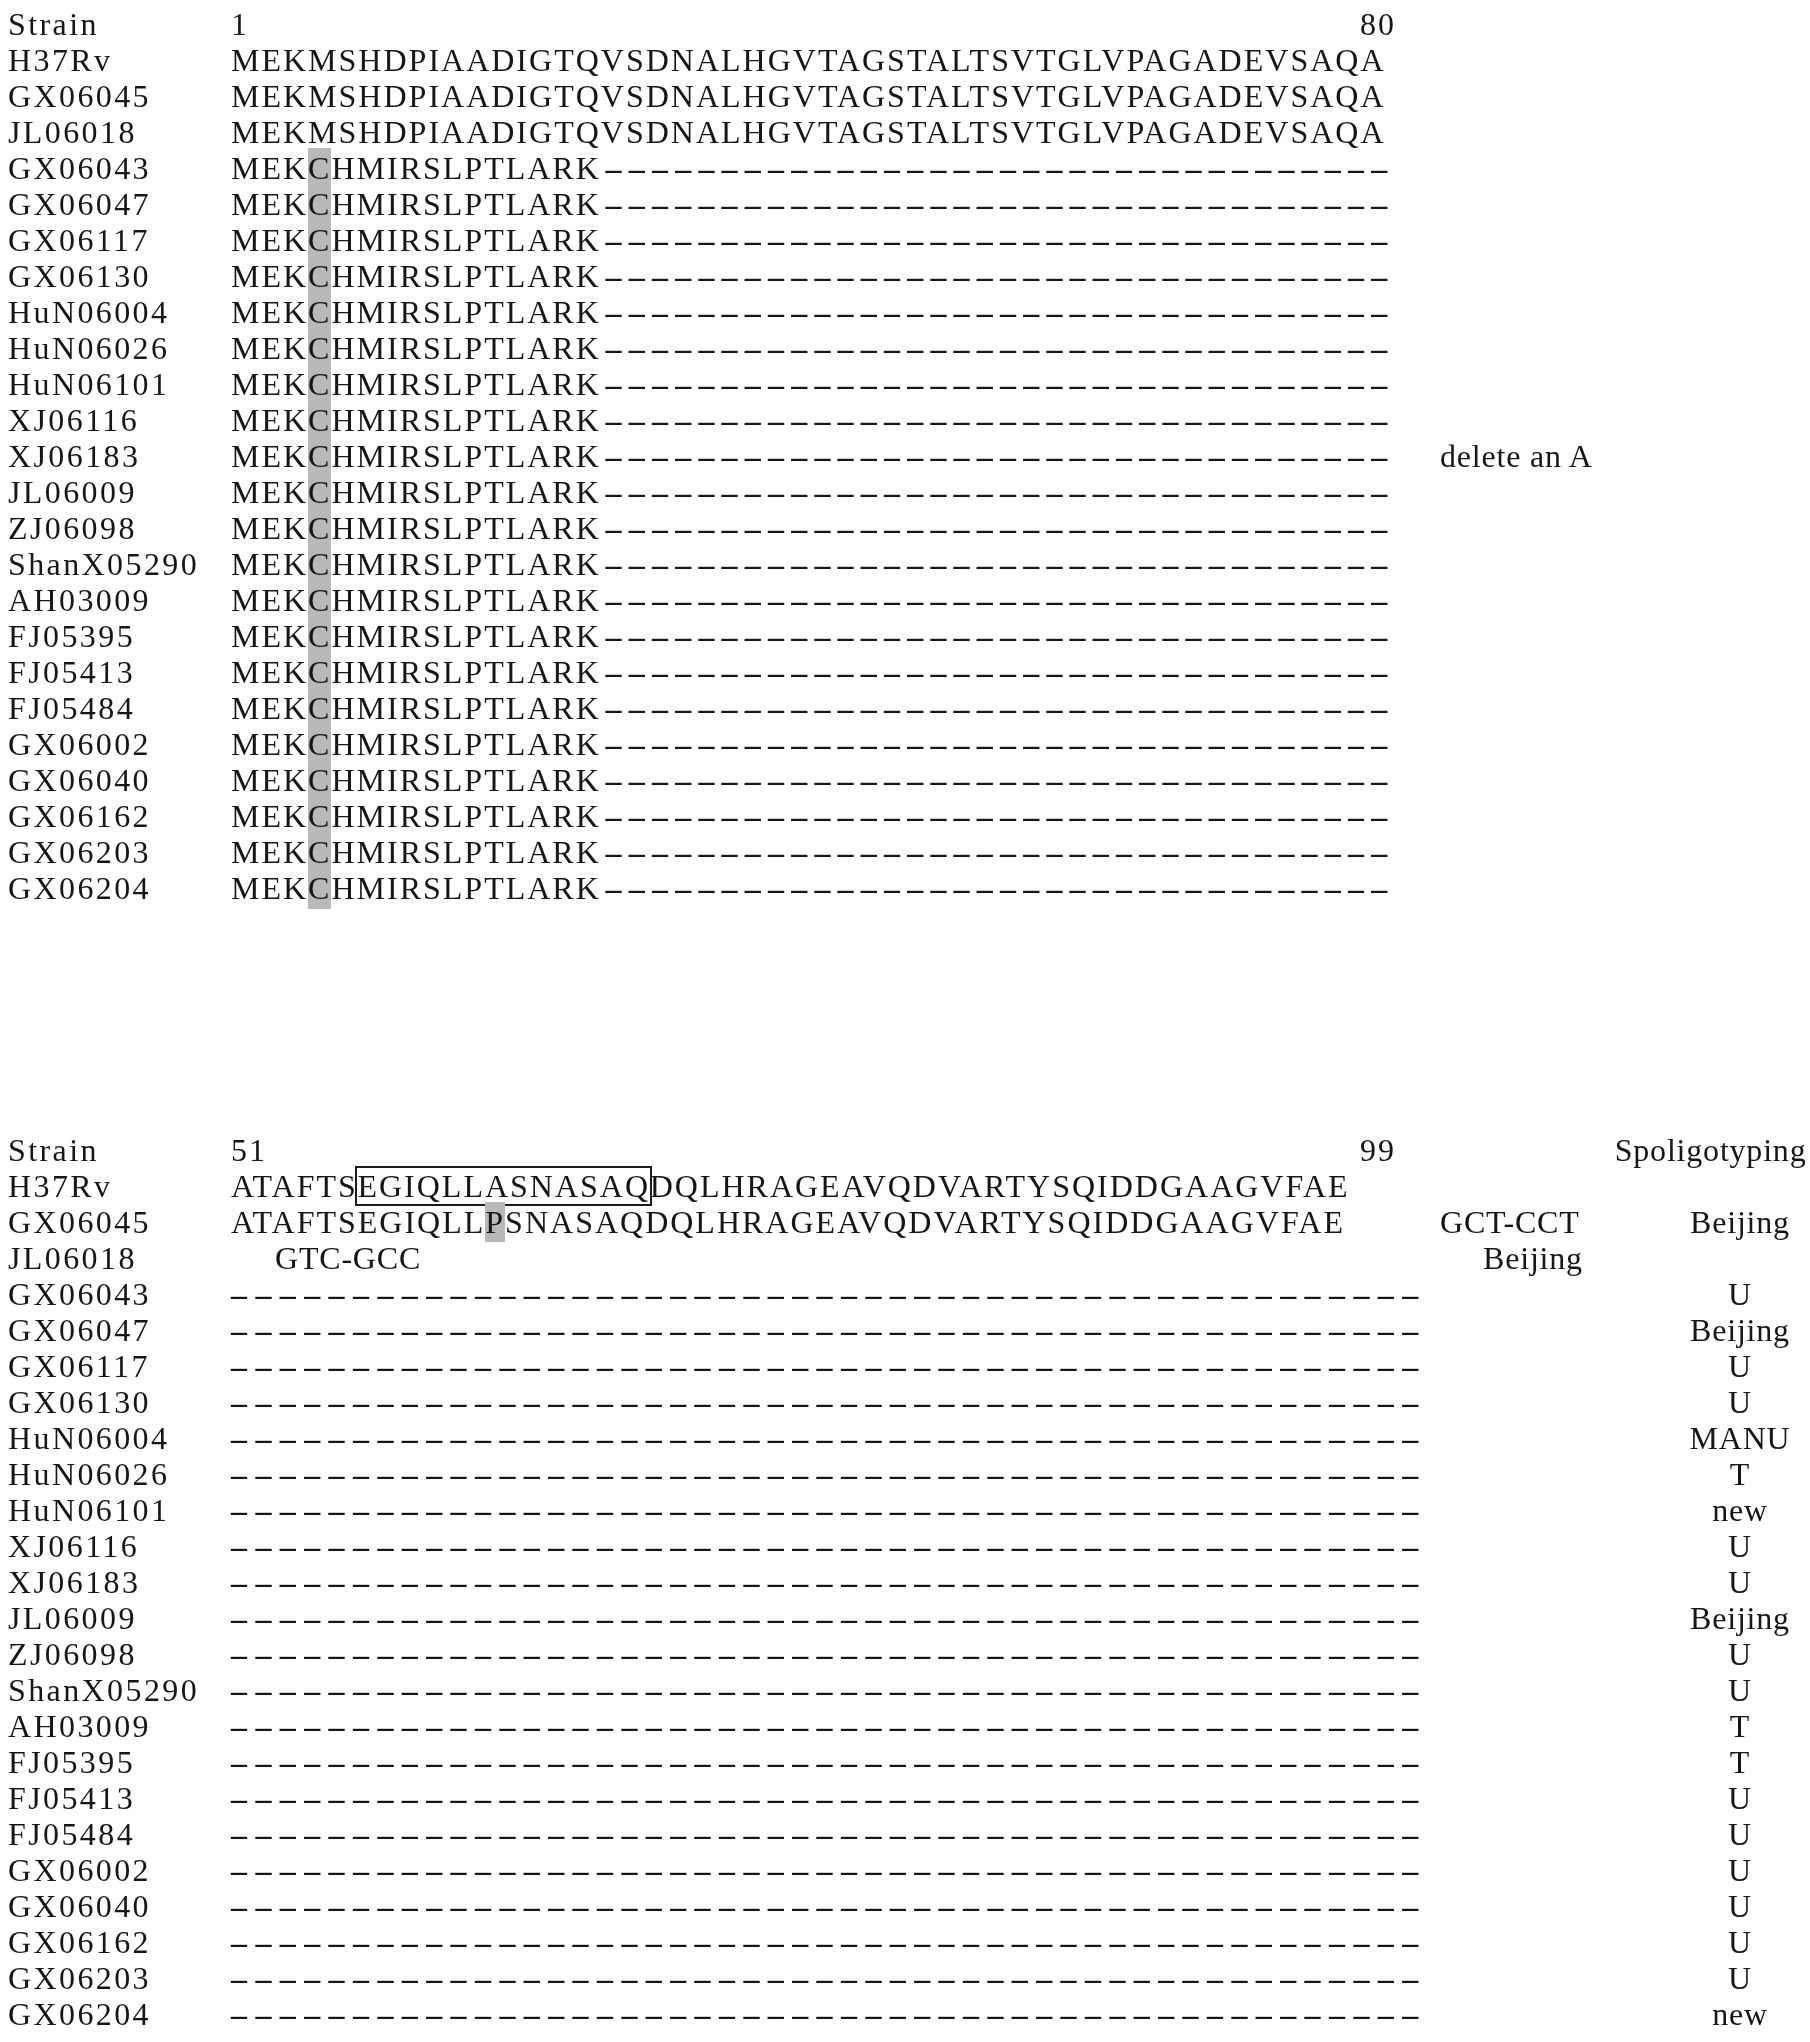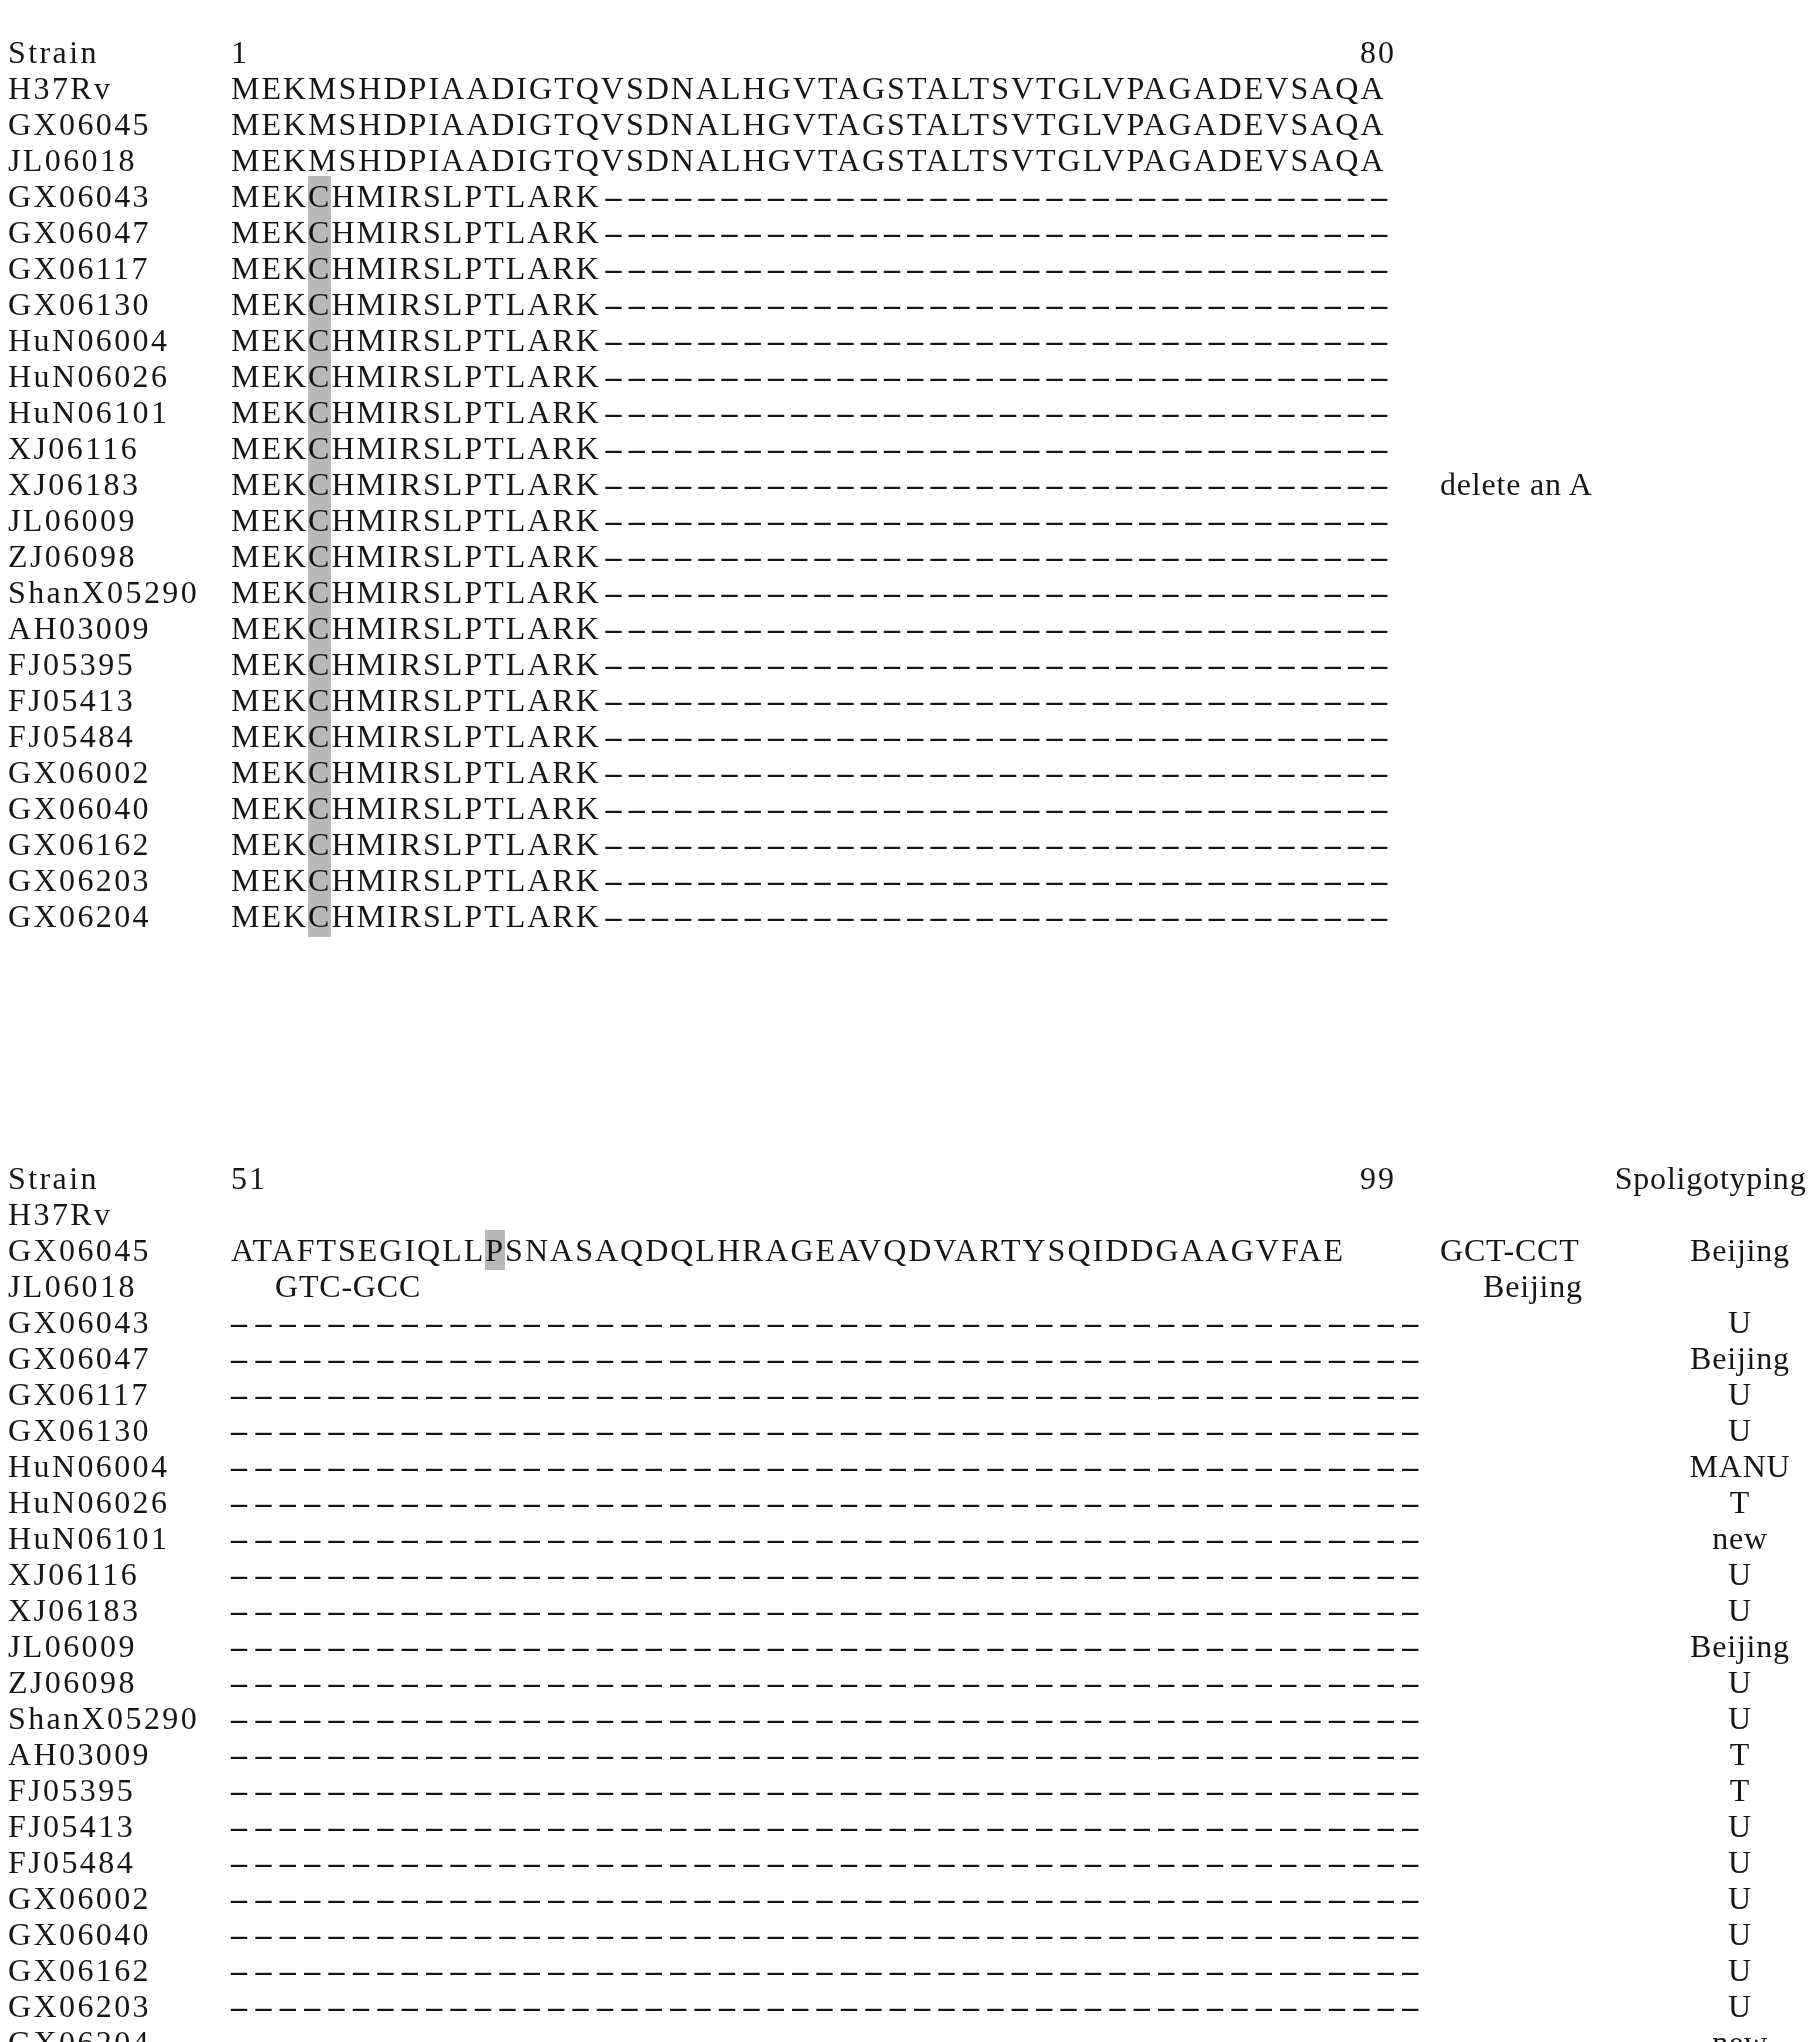--- a/index.html
+++ b/index.html
@@ -4,21 +4,21 @@
 <style>
   html, body { margin: 0; padding: 0; }
   body {
     width: 1810px; height: 2042px;
     background: #ffffff;
     color: #161616;
     font-family: "Liberation Serif", "DejaVu Serif", serif;
     position: relative;
     overflow: hidden;
   }
-  .block { position: absolute; left: 0; width: 1596px; margin-top: 28px; }
+  .block { position: absolute; left: 0; width: 1596px; }
   .block0 { top: 6.4px; }
   .block1 { top: 1132px; }
   .row {
     display: grid;
     grid-template-columns: 231px 1165px 204px 210px;
     height: 36px;
     line-height: 36px;
     font-size: 32px;
     white-space: nowrap;
   }
@@ -204,20 +204,21 @@
       <span class="cell seq seq-header">
         <span>51</span>
         <span>99</span>
       </span>
       <span class="cell note"></span>
       <span class="cell spoligo">Spoligotyping</span>
     </div>
     <div>
         <div class="row">
           <span class="cell strain">H37Rv</span>
+          <span class="cell seq"><span class="seg seg-plain">ATAFTS</span><span class="seg seg-box">EGIQLLASNASAQ</span><span class="seg seg-plain">DQLHRAGEAVQDVARTYSQIDDGAAGVFAE</span></span>
           <span class="cell note"></span>
           <span class="cell spoligo"></span>
         </div>
         <div class="row">
           <span class="cell strain">GX06045</span>
           <span class="cell seq"><span class="seg seg-plain">ATAFTSEGIQLL</span><span class="seg seg-hl">P</span><span class="seg seg-plain">SNASAQDQLHRAGEAVQDVARTYSQIDDGAAGVFAE</span></span>
           <span class="cell note">GCT-CCT</span>
           <span class="cell spoligo">Beijing</span>
         </div>
         <div class="row">

